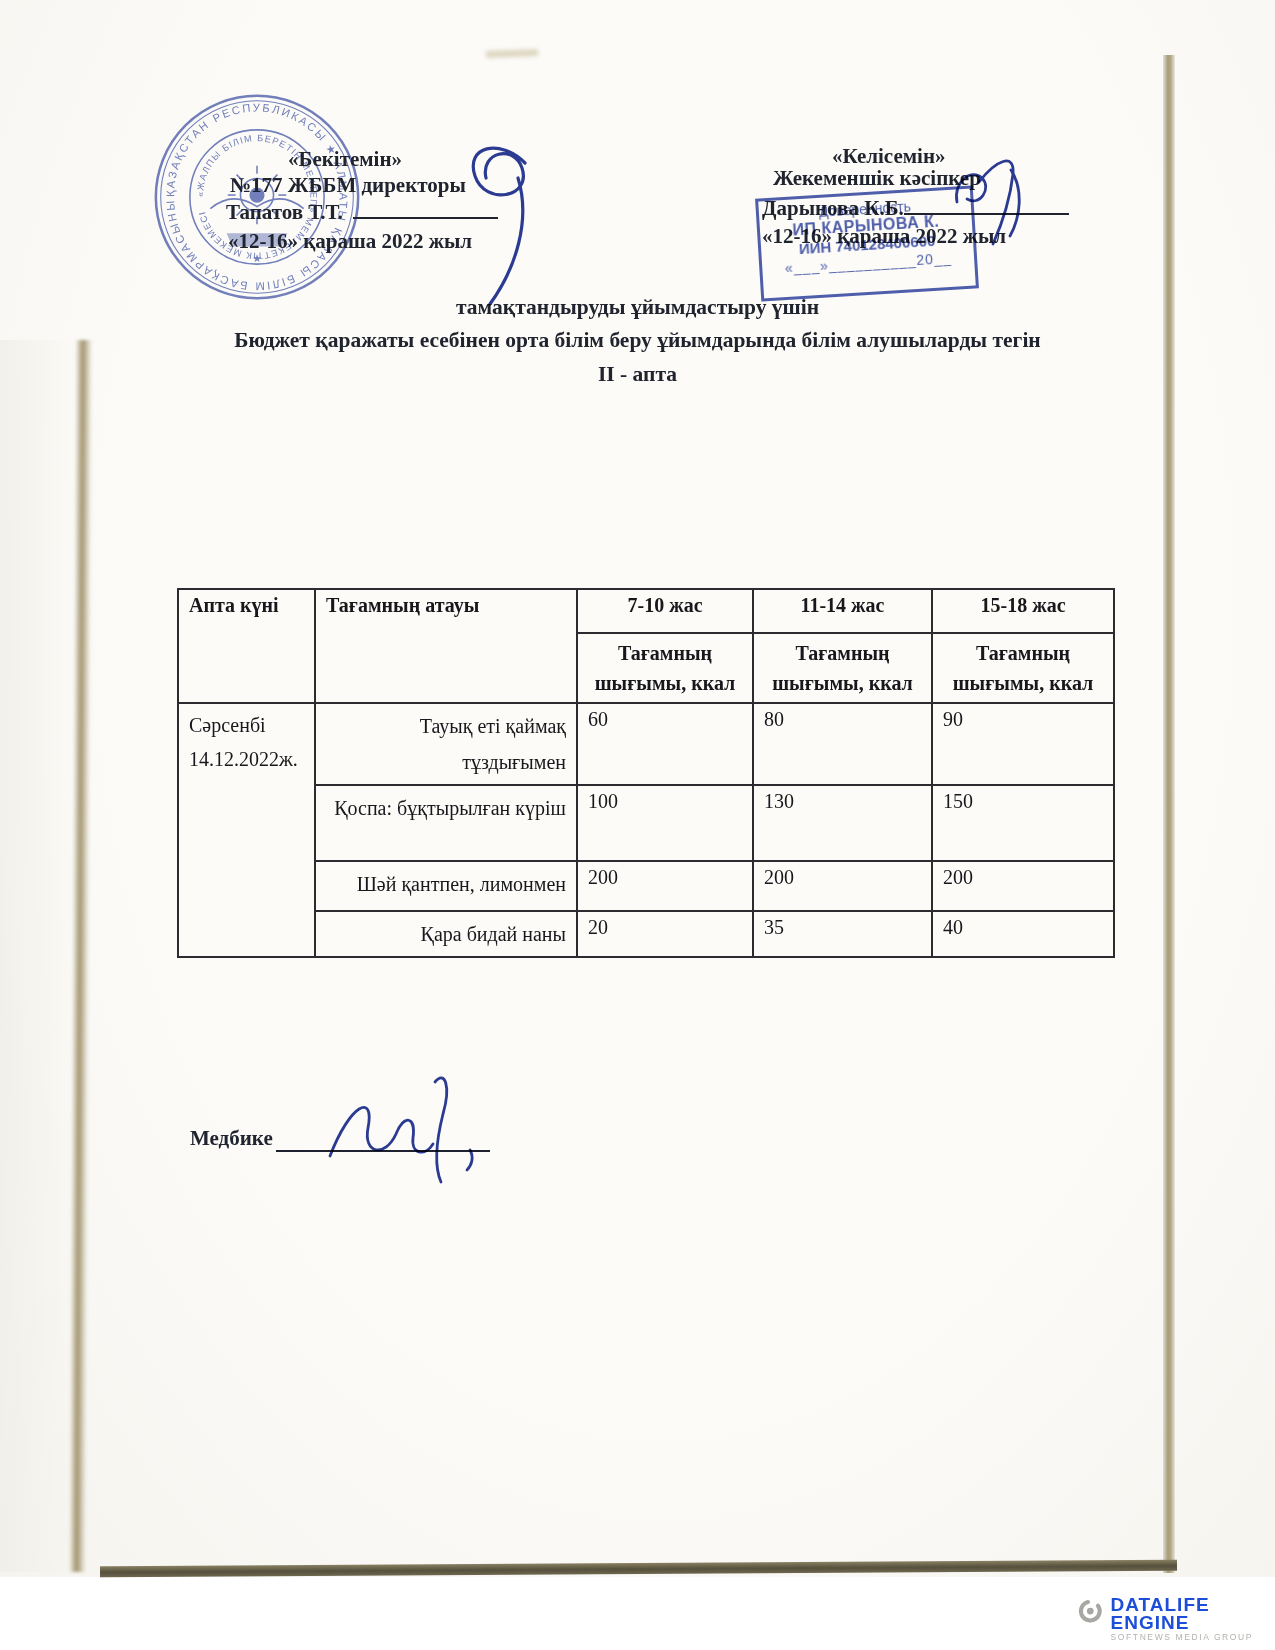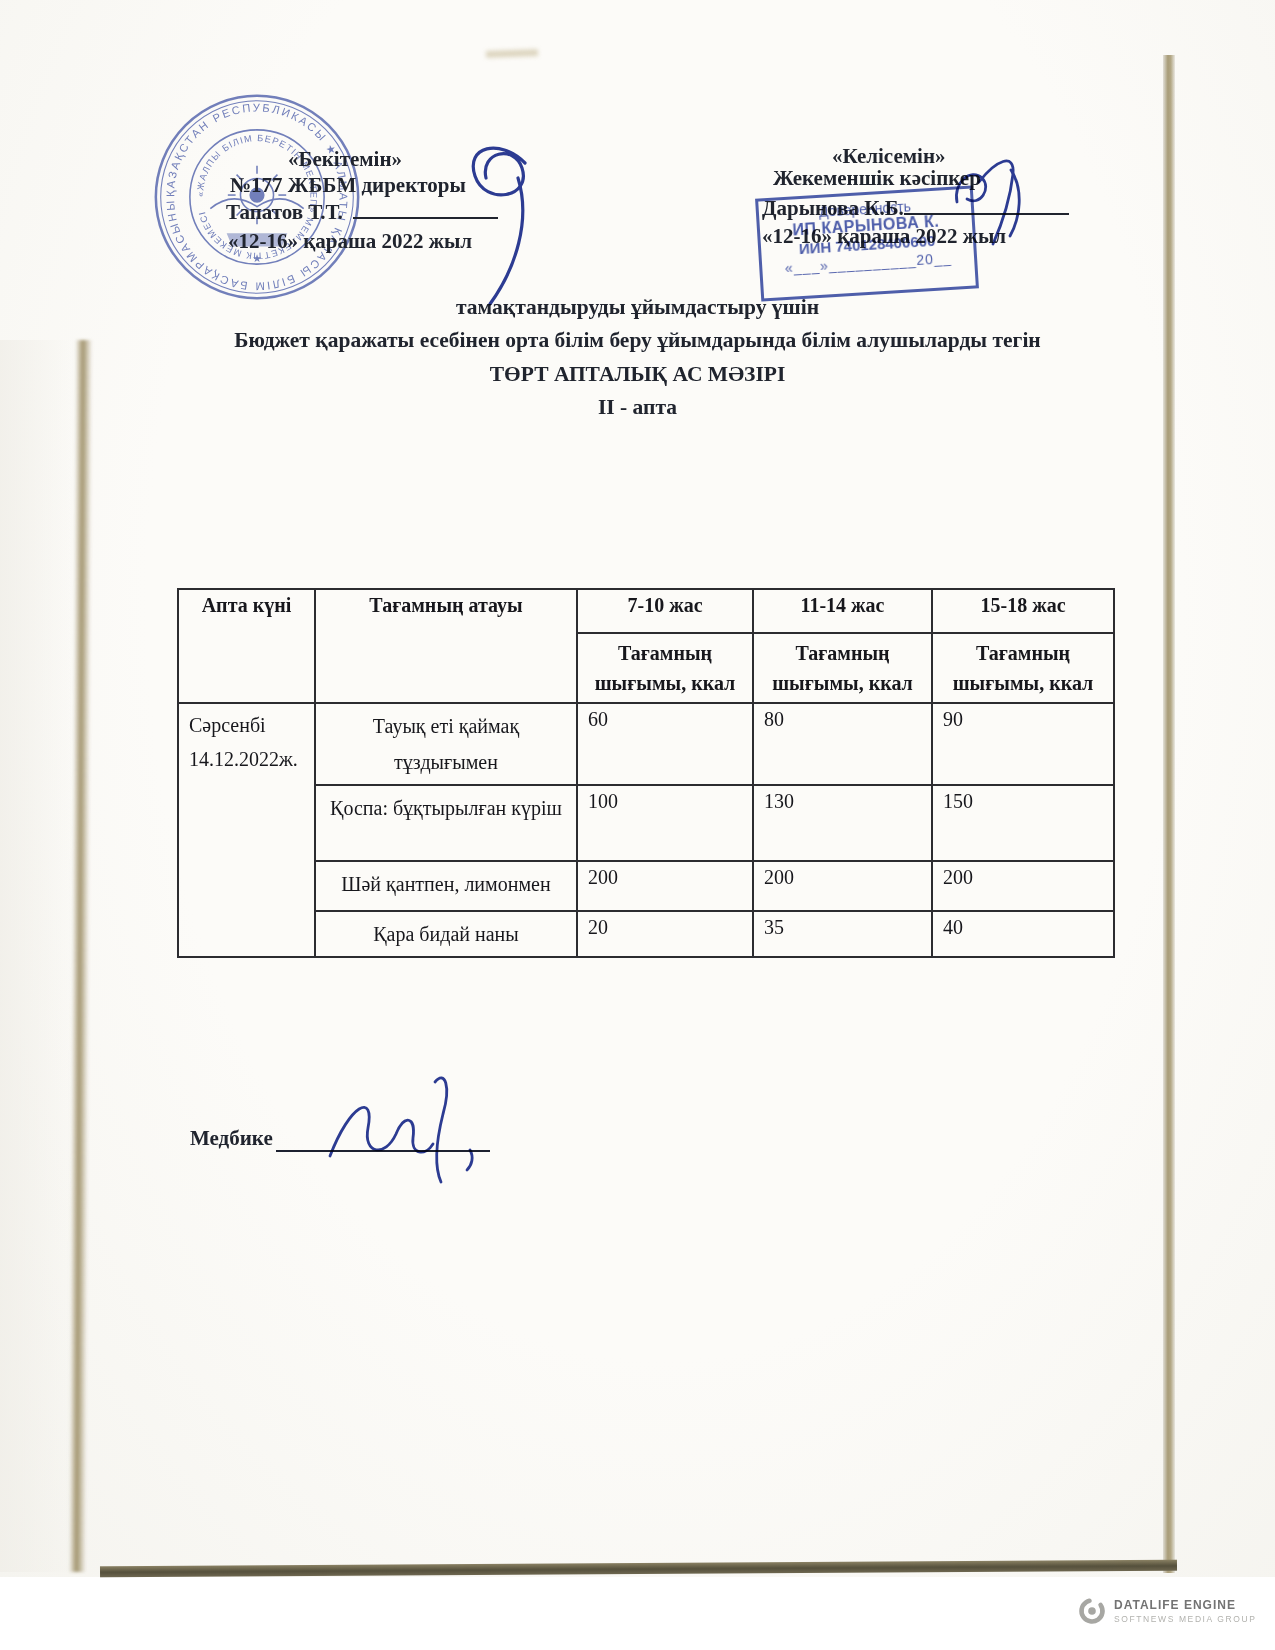--- a/index.html
+++ b/index.html
@@ -44,35 +44,35 @@
 
   .sig{position:absolute;z-index:3;mix-blend-mode:multiply;}
 
   
   table.menu{position:absolute;left:177px;top:588px;z-index:2;border-collapse:collapse;
              table-layout:fixed;width:936px;font-size:20px;color:#17171c;}
   table.menu th, table.menu td{border:2px solid #2c2c30;vertical-align:top;
              padding:4px 10px;font-weight:normal;overflow:hidden;}
   table.menu th{font-weight:bold;}
   th.agehdr{text-align:center;vertical-align:middle;}
-  th.lefthdr{text-align:center;vertical-align:middle;padding-left:10px;}
+  th.lefthdr{text-align:left;vertical-align:middle;padding-left:10px;}
   th.subhdr{text-align:center;vertical-align:middle;line-height:30px;}
-  td.dish{text-align:center;line-height:36px;padding-right:28px;}
+  td.dish{text-align:right;line-height:36px;padding-right:28px;}
   td.val{text-align:left;}
   td.daycell{line-height:34px;}
 
   .nurse-label{position:absolute;left:190px;top:1126px;z-index:2;font-weight:bold;font-size:21px;}
   .nurse-line{position:absolute;left:276px;top:1128px;width:214px;height:22px;z-index:2;
               border-bottom:2.5px solid #1d2130;}
 
   
   .wm{position:absolute;left:1076px;top:1596px;display:flex;align-items:flex-start;z-index:4;
       font-family:"Liberation Sans", sans-serif;}
   .wm-text{margin-left:6px;}
-  .wm-brand{font-size:12px;font-weight:bold;letter-spacing:1px;color:#737373;line-height:18px;}
+  .wm-brand{font-size:19px;font-weight:bold;letter-spacing:1px;color:#1d4ed8;line-height:18px;}
   .wm-sub{font-size:8.5px;letter-spacing:1.6px;color:#b2b2ae;line-height:10px;}
 </style>
 </head>
 <body>
 
 <div class="page">
   <div class="photo"></div>
   <div class="edge edge-left-shade"></div>
   <div class="edge edge-left"></div>
   <div class="edge edge-right"></div>
@@ -141,21 +141,20 @@
   <div class="rstamp">
     <div class="l1">Доверенность</div>
     <div class="l2">ИП КАРЫНОВА К.</div>
     <div class="l3">ИИН 740128400600</div>
     <div class="l4">«___»__________20__</div>
   </div>
 
   <div class="heading">
     <div>тамақтандыруды ұйымдастыру үшін</div>
     <div>Бюджет қаражаты есебінен орта білім беру ұйымдарында білім алушыларды тегін</div>
-    <div>ТӨРТ АПТАЛЫҚ АС МӘЗІРІ</div>
     <div>II - апта</div>
   </div>
 
   <table class="menu">
     <colgroup>
       <col style="width:137px">
         <col style="width:262px">
         <col style="width:176px">
         <col style="width:179px">
         <col style="width:182px">

